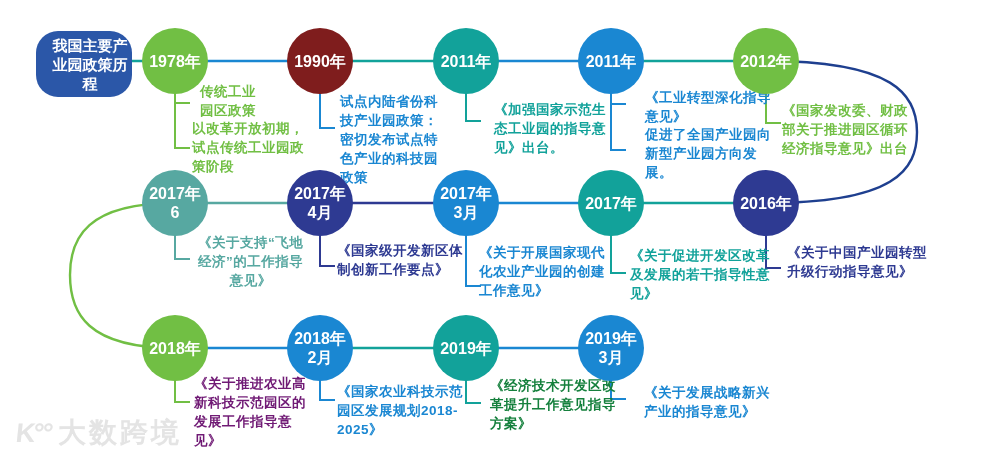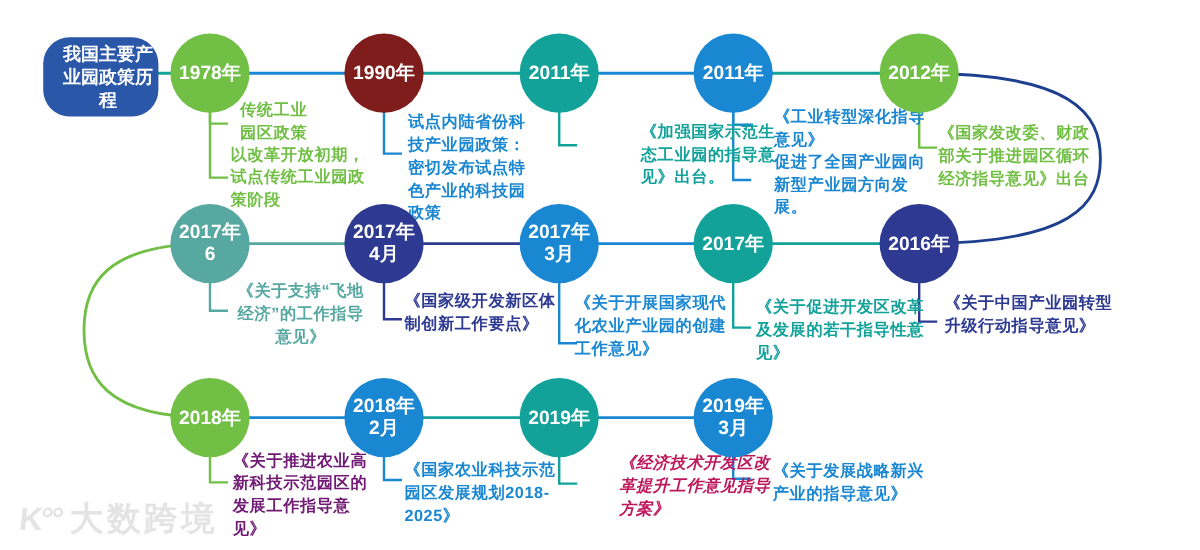--- a/index.html
+++ b/index.html
@@ -72,21 +72,21 @@
         <span>1990年</span>
       </div>
       <div class="desc" style="left: 340px; top: 92px; color: rgb(26, 135, 210);">试点内陆省份科
 技产业园政策：
 密切发布试点特
 色产业的科技园
 政策</div>
       <div class="node" style="left: 433px; top: 28px; background: rgb(18, 162, 154);">
         <span>2011年</span>
       </div>
-      <div class="desc" style="left: 494px; top: 100px; color: rgb(18, 162, 154); margin-left: 40px;">《加强国家示范生
+      <div class="desc" style="left: 494px; top: 100px; color: rgb(18, 162, 154);">《加强国家示范生
 态工业园的指导意
 见》出台。</div>
       <div class="node" style="left: 578px; top: 28px; background: rgb(26, 135, 210);">
         <span>2011年</span>
       </div>
       <div class="desc" style="left: 645px; top: 88px; color: rgb(26, 135, 210);">《工业转型深化指导
 意见》</div>
       <div class="desc" style="left: 645px; top: 125px; color: rgb(26, 135, 210);">促进了全国产业园向
 新型产业园方向发
 展。</div>
@@ -137,21 +137,21 @@
       <div class="node" style="left: 287px; top: 315px; background: rgb(26, 135, 210);">
         <span>2018年</span>
         <span>2月</span>
       </div>
       <div class="desc" style="left: 337px; top: 382px; color: rgb(26, 135, 210);">《国家农业科技示范
 园区发展规划2018-
 2025》</div>
       <div class="node" style="left: 433px; top: 315px; background: rgb(18, 162, 154);">
         <span>2019年</span>
       </div>
-      <div class="desc" style="left: 516px; top: 376px; color: #be185d; font-style: italic;">《经济技术开发区改
+      <div class="desc" style="left: 490px; top: 376px; color: #15803d;">《经济技术开发区改
 革提升工作意见指导
 方案》</div>
       <div class="node" style="left: 578px; top: 315px; background: rgb(26, 135, 210);">
         <span>2019年</span>
         <span>3月</span>
       </div>
       <div class="desc" style="left: 644px; top: 383px; color: rgb(26, 135, 210);">《关于发展战略新兴
 产业的指导意见》</div>
     </div>
   <div class="watermark" style="color: rgb(228, 228, 228);">

